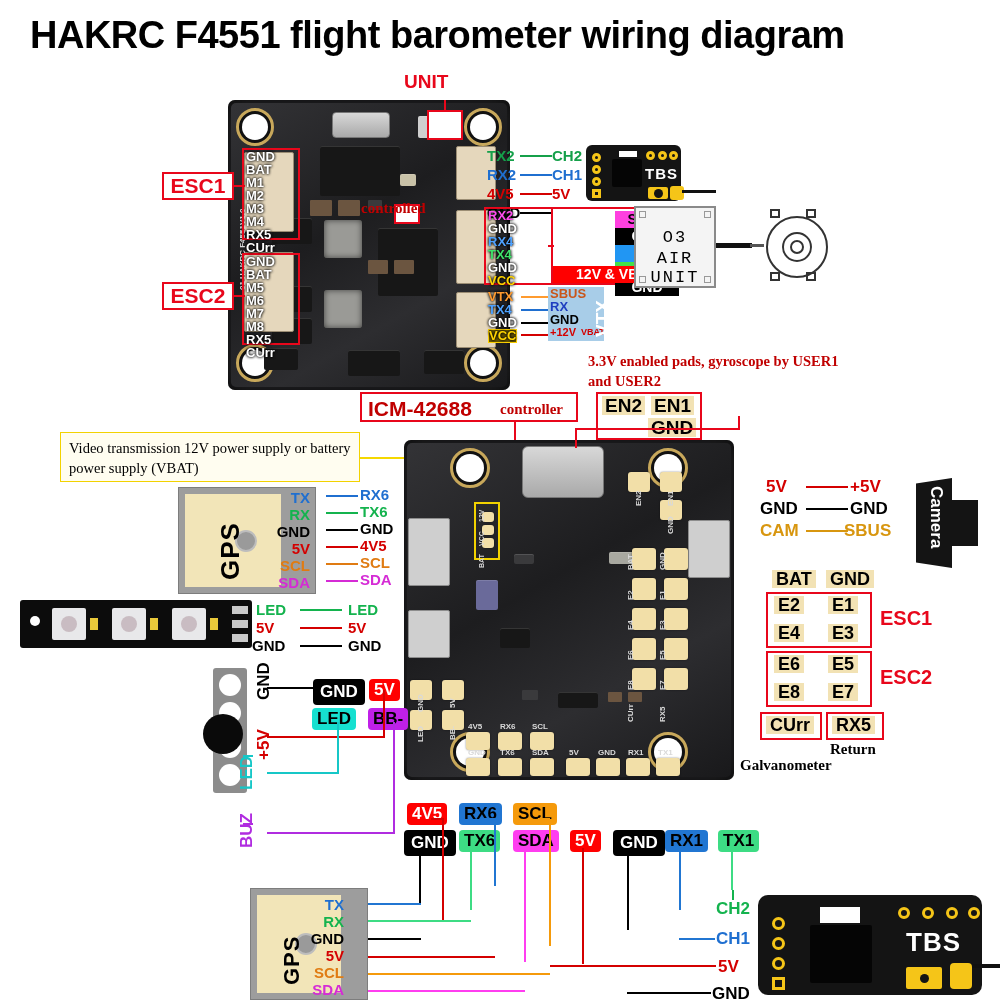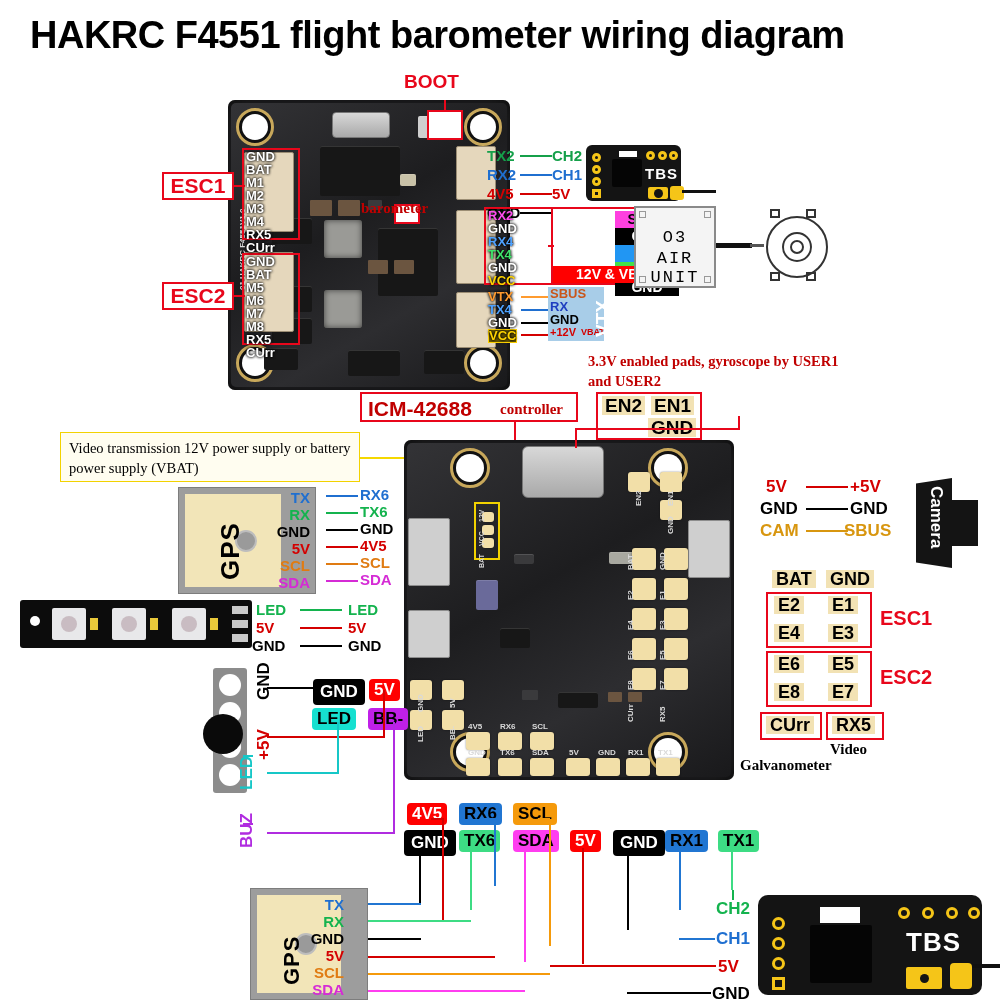--- a/index.html
+++ b/index.html
@@ -163,25 +163,25 @@
   <div class="conn" style="left:16px;top:52px;width:50px;height:80px;"></div>
   <div class="conn" style="left:16px;top:152px;width:50px;height:80px;"></div>
 
   <div class="conn" style="right:14px;top:46px;width:40px;height:54px;"></div>
   <div class="conn" style="right:14px;top:110px;width:40px;height:74px;"></div>
   <div class="conn" style="right:14px;top:192px;width:40px;height:56px;"></div>
   <div class="silk rot" style="left:10px;top:190px;">01 HAKRC F4551V1.0</div>
 </div>
 
 <div class="abs redbox" style="left:427px;top:110px;width:36px;height:30px;border-width:2px;"></div>
-<div class="abs lbl" style="left:404px;top:72px;color:#e8071b;font-size:19px;">BOOT</div>
+<div class="abs lbl" style="left:404px;top:72px;color:#e8071b;font-size:19px;">UNIT</div>
 <div class="abs redline" style="left:444px;top:100px;width:2px;height:12px;"></div>
 
 <div class="abs redbox" style="left:394px;top:204px;width:26px;height:20px;border-width:2px;"></div>
-<div class="abs lbl sm" style="left:361px;top:201px;color:#c00000;font-family:'Liberation Serif',serif;">barometer</div>
+<div class="abs lbl sm" style="left:361px;top:201px;color:#c00000;font-family:'Liberation Serif',serif;">controlled</div>
 
 <div class="abs" style="left:242px;top:148px;width:58px;height:92px;border:2.5px solid #e8071b;box-sizing:border-box;"></div>
 <div class="abs" style="left:242px;top:253px;width:58px;height:92px;border:2.5px solid #e8071b;box-sizing:border-box;"></div>
 
 <div class="abs redbox" style="left:162px;top:172px;width:72px;height:28px;font-size:21px;">ESC1</div>
 <div class="abs redline" style="left:233px;top:185px;width:12px;height:2px;"></div>
 <div class="abs redbox" style="left:162px;top:282px;width:72px;height:28px;font-size:21px;">ESC2</div>
 <div class="abs redline" style="left:233px;top:295px;width:12px;height:2px;"></div>
 
 <div class="abs pincol" style="left:246px;top:150px;gap:0px;">
@@ -542,21 +542,21 @@
 <div class="abs lbl" style="left:774px;top:655px;background:#f2e2b4;padding:0 4px;font-size:18px;">E6</div>
 <div class="abs lbl" style="left:828px;top:655px;background:#f2e2b4;padding:0 4px;font-size:18px;">E5</div>
 <div class="abs lbl" style="left:774px;top:683px;background:#f2e2b4;padding:0 4px;font-size:18px;">E8</div>
 <div class="abs lbl" style="left:828px;top:683px;background:#f2e2b4;padding:0 4px;font-size:18px;">E7</div>
 <div class="abs lbl" style="left:880px;top:667px;color:#e8071b;font-size:20px;">ESC2</div>
 
 <div class="abs" style="left:760px;top:712px;width:62px;height:28px;border:2.5px solid #e8071b;box-sizing:border-box;"></div>
 <div class="abs lbl" style="left:766px;top:716px;background:#f2e2b4;padding:0 4px;font-size:18px;">CUrr</div>
 <div class="abs" style="left:826px;top:712px;width:58px;height:28px;border:2.5px solid #e8071b;box-sizing:border-box;"></div>
 <div class="abs lbl" style="left:832px;top:716px;background:#f2e2b4;padding:0 4px;font-size:18px;">RX5</div>
-<div class="abs lbl sm" style="left:830px;top:742px;font-family:'Liberation Serif',serif;">Video</div>
+<div class="abs lbl sm" style="left:830px;top:742px;font-family:'Liberation Serif',serif;">Return</div>
 <div class="abs lbl sm" style="left:740px;top:758px;font-family:'Liberation Serif',serif;">Galvanometer</div>
 
 <div class="badge" style="left:407px;top:803px;background:#ff0000;color:#fff;">4V5</div>
 <div class="badge" style="left:404px;top:830px;background:#000;color:#fff;border:2px solid #000;">GND</div>
 <div class="badge" style="left:459px;top:803px;background:#2176d2;color:#000;">RX6</div>
 <div class="badge" style="left:459px;top:830px;background:#3ddc84;color:#000;">TX6</div>
 <div class="badge" style="left:513px;top:803px;background:#f59a0b;color:#000;">SCL</div>
 <div class="badge" style="left:513px;top:830px;background:#ff3df0;color:#000;">SDA</div>
 <div class="badge" style="left:570px;top:830px;background:#ff0000;color:#fff;">5V</div>
 <div class="badge" style="left:613px;top:830px;background:#000;color:#fff;border:2px solid #000;">GND</div>

